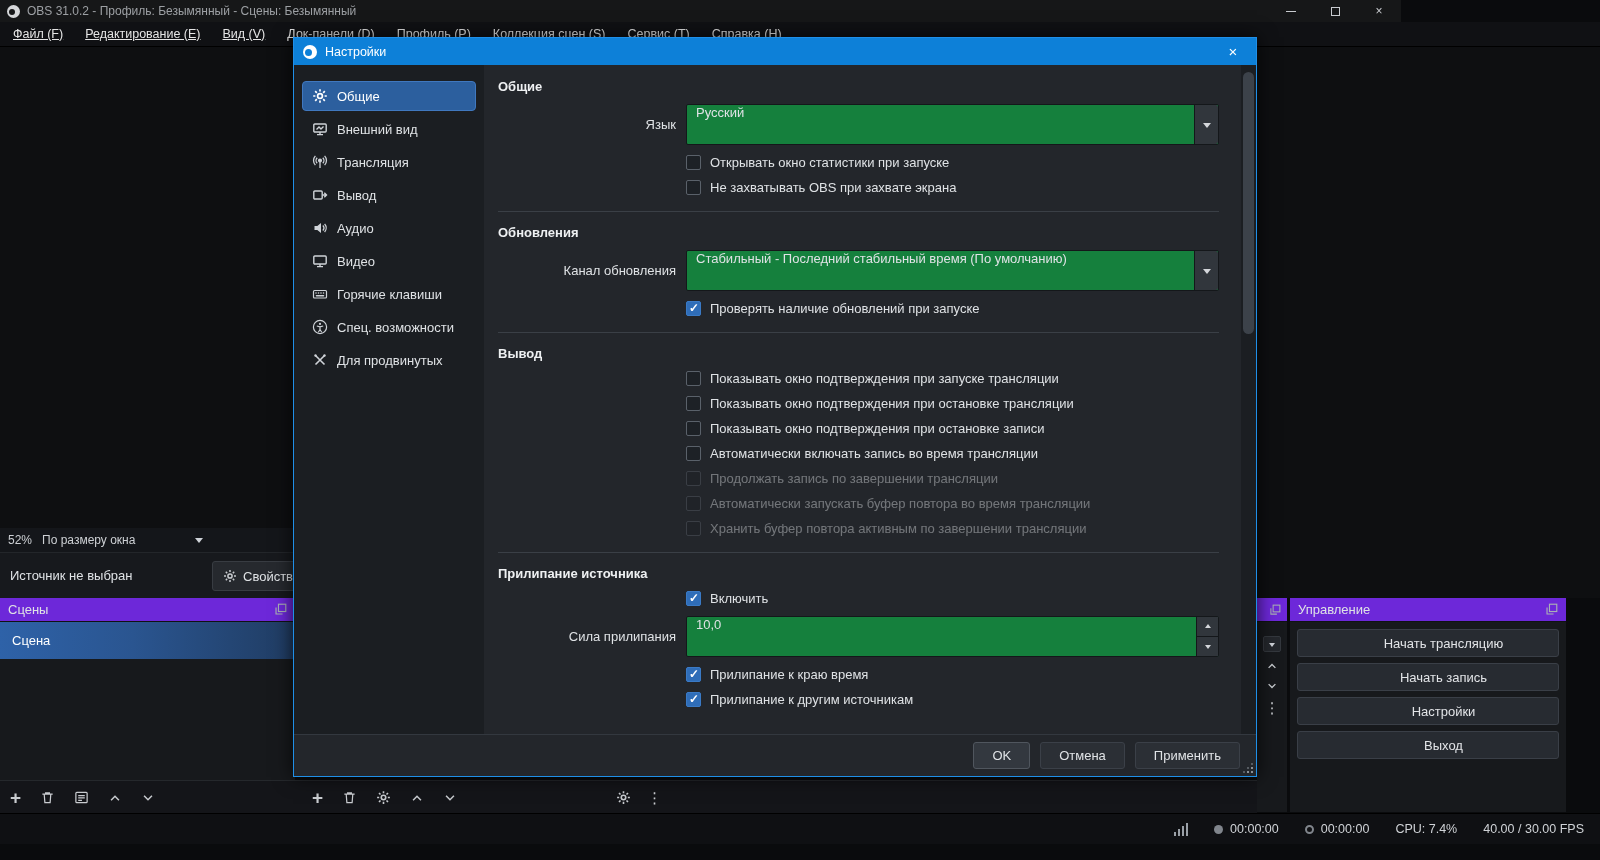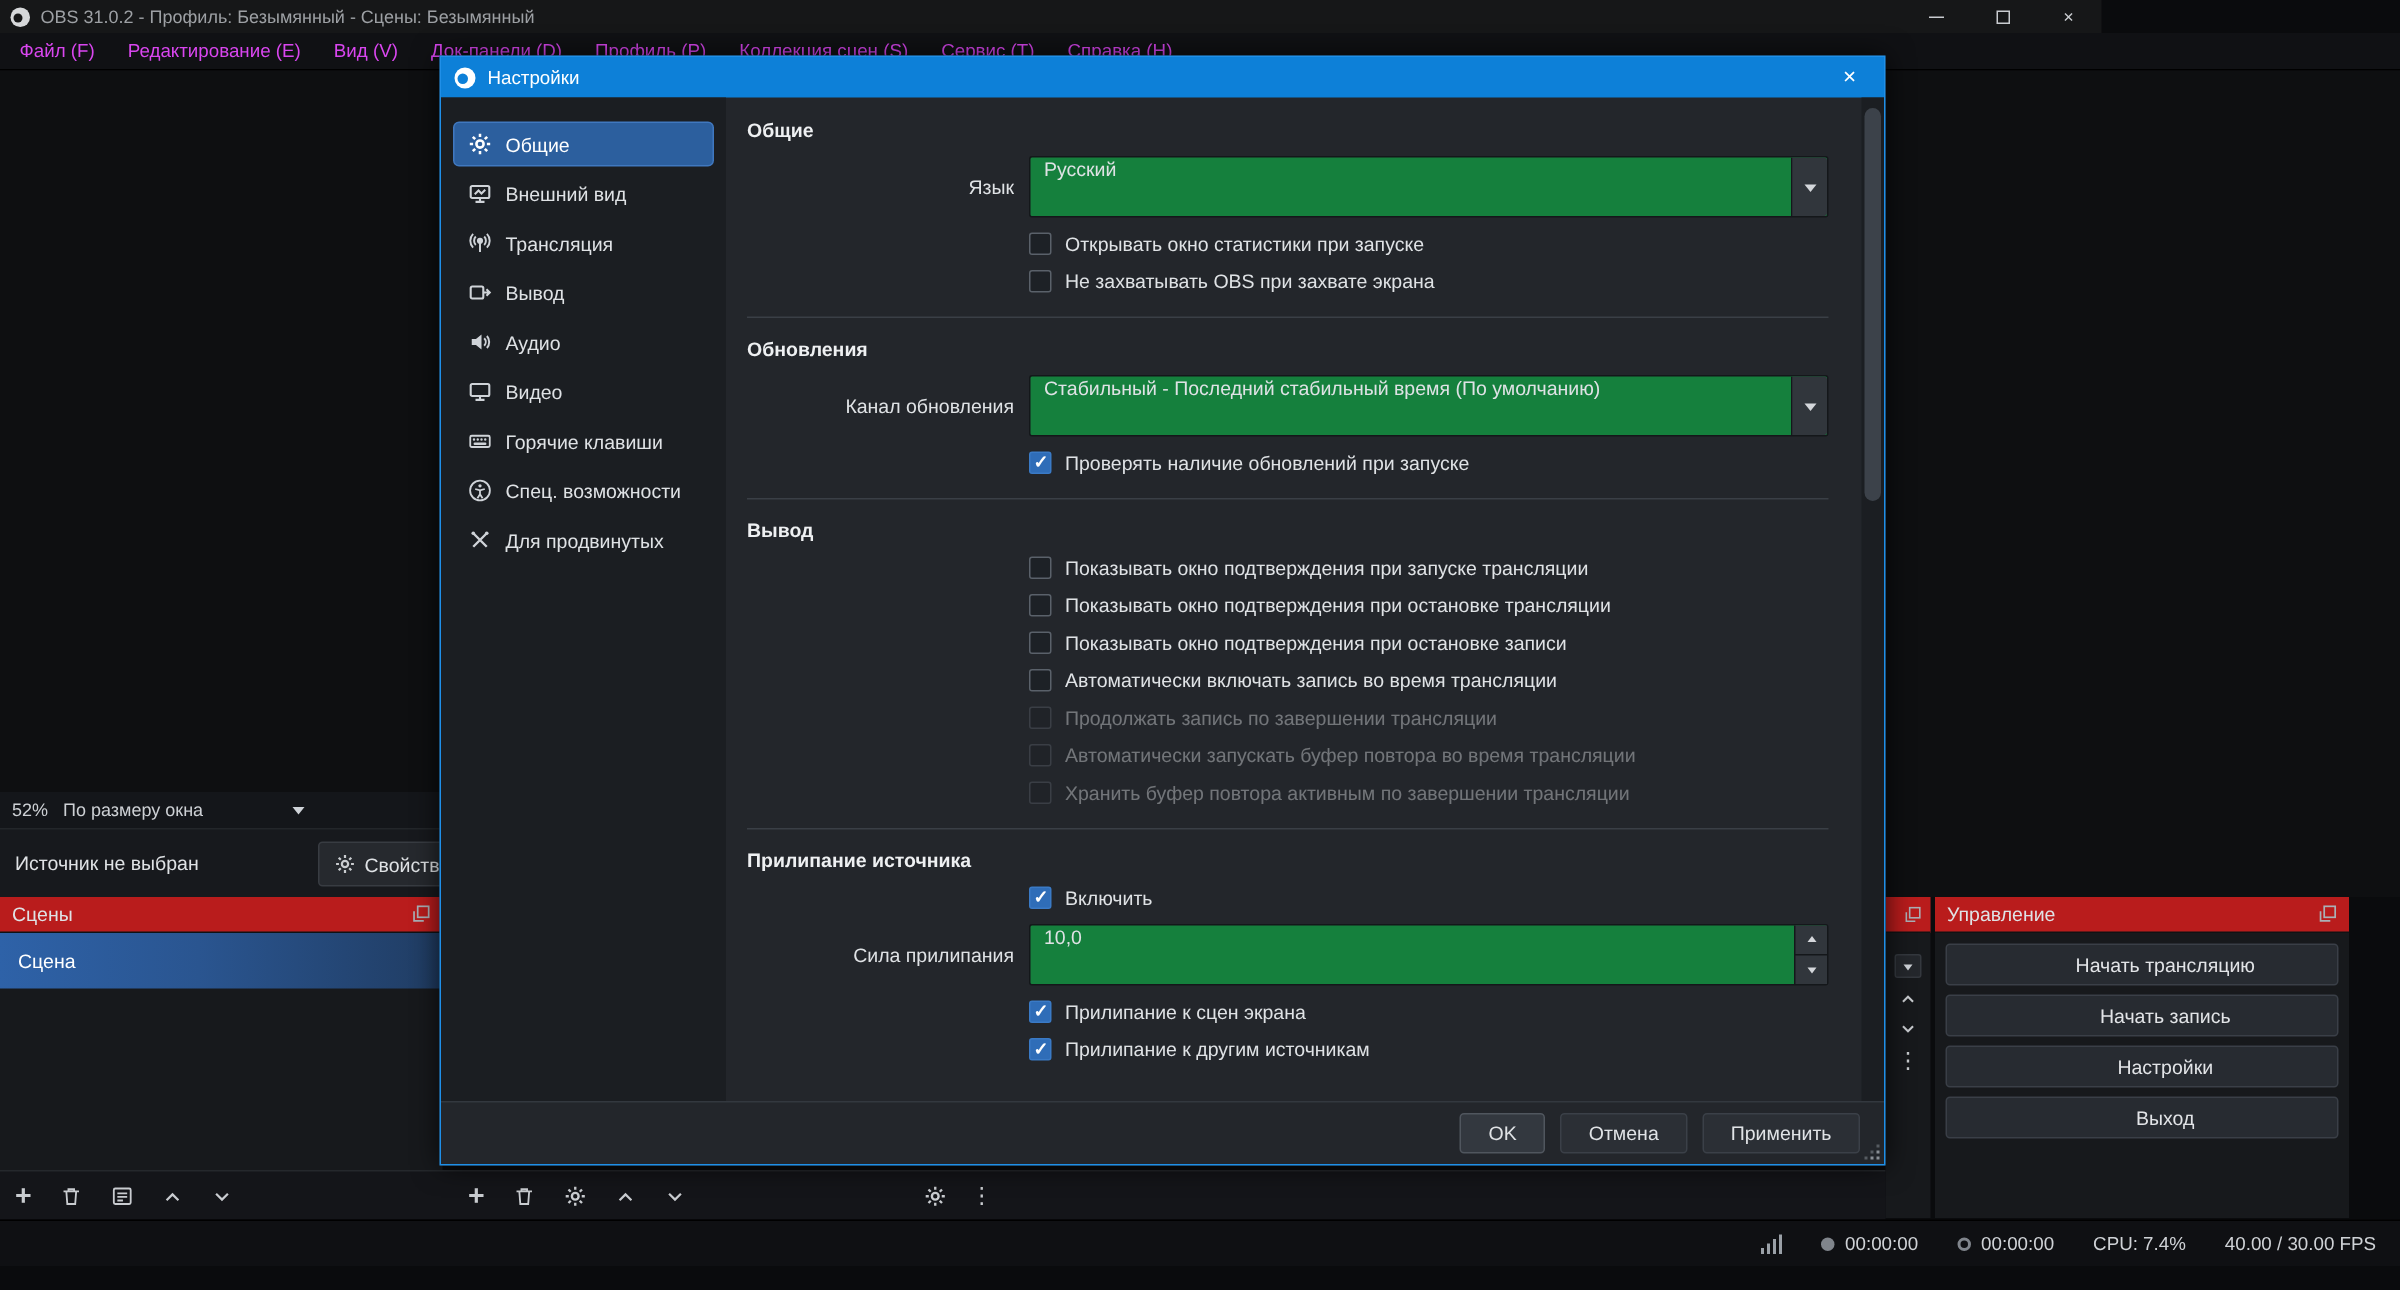--- a/index.html
+++ b/index.html
@@ -10,32 +10,32 @@
   .titlebar{position:absolute;left:0;top:0;width:1401px;height:22px;background:#161718;display:flex;align-items:center;padding-left:7px;}
   .app-logo{width:13px;height:13px;border-radius:50%;background:#d6d8da;position:relative;margin-right:7px;flex:none;}
   .app-logo::after{content:"";position:absolute;left:2px;top:4px;width:6px;height:6px;border-radius:50%;background:#161718;}
   .win-title{font-size:12px;color:#9da0a4;}
   .win-controls{margin-left:auto;display:flex;height:22px;}
   .wbtn{width:44px;height:22px;display:flex;align-items:center;justify-content:center;color:#c9ccd0;font-size:12px;}
   .min-glyph{width:10px;height:1px;background:#c9ccd0;display:block;}
   .max-glyph{width:9px;height:9px;border:1px solid #c9ccd0;display:block;}
 
   .menubar{position:absolute;left:0;top:22px;width:1600px;height:25px;background:#101114;display:flex;align-items:center;padding-left:2px;border-bottom:1px solid #000;}
-  .menu-item{padding:0 11px;font-size:12.5px;color:#d946ef;line-height:25px;}
+  .menu-item{padding:0 11px;font-size:12.5px;color:#e5e5e5;line-height:25px;text-decoration:underline;}
 
   .preview-area{position:absolute;left:0;top:47px;width:1600px;height:551px;background:#0e0f11;}
 
   .zoom-row{position:absolute;left:0;top:528px;width:295px;height:24px;background:#14161a;display:flex;align-items:center;padding-left:8px;gap:10px;font-size:12px;color:#cdd0d4;}
   .fit-combo{display:flex;align-items:center;gap:60px;}
   .tri-down{width:0;height:0;border:4px solid transparent;border-top:5px solid #cfd3d8;margin-top:5px;}
 
   .source-row{position:absolute;left:0;top:552px;width:295px;height:46px;background:#17191d;border-top:1px solid #23262a;display:flex;align-items:center;padding-left:10px;}
   .props-btn{position:absolute;left:212px;top:8px;height:30px;width:120px;background:#26292e;border:1px solid #383c42;border-radius:3px;color:#dfe2e5;font-size:13px;display:flex;align-items:center;gap:6px;padding:0 10px;font-family:inherit;}
 
-  .panel-header{height:24px;background:#b91c1c;display:flex;align-items:center;padding:0 8px;font-size:13px;color:#dfe2e5;border-bottom:1px solid #101214;}
+  .panel-header{height:24px;background:#6d28d9;display:flex;align-items:center;padding:0 8px;font-size:13px;color:#dfe2e5;border-bottom:1px solid #101214;}
   .panel-header .sp{margin-left:auto;display:flex;color:#aab0b6;}
 
   .scenes-panel{position:absolute;left:0;top:598px;width:295px;height:182px;background:#17191c;}
   .scene-item{height:37px;display:flex;align-items:center;padding-left:12px;color:#fff;font-size:13px;}
   .scene-item.selected{background:linear-gradient(90deg,#2e62a8 0%,#2a5590 45%,#203c62 100%);}
 
   .toolbar-band{position:absolute;left:0;top:780px;width:1257px;height:33px;background:#141519;border-top:1px solid #25282c;}
   .tb-group{position:absolute;top:0;height:33px;display:flex;align-items:center;gap:19px;color:#c9ccd0;}
   .tb-icon{display:flex;align-items:center;justify-content:center;color:#c9ccd0;}
   .plus-glyph{font-size:19px;font-weight:bold;line-height:1;color:#c9ccd0;}
@@ -516,21 +516,21 @@
                 <span class="tri-up-sm"></span>
               </span>
             <span class="sb">
                 <span class="tri-down-sm"></span>
               </span>
           </span>
         </div>
       </div>
       <div class="check-row checked">
         <span class="box"></span>
-        <span>Прилипание к сцен экрана</span>
+        <span>Прилипание к краю время</span>
       </div>
       <div class="check-row checked">
         <span class="box"></span>
         <span>Прилипание к другим источникам</span>
       </div>
     </div>
 
     <div class="dlg-scroll">
       <span class="scroll-thumb"></span>
     </div>

